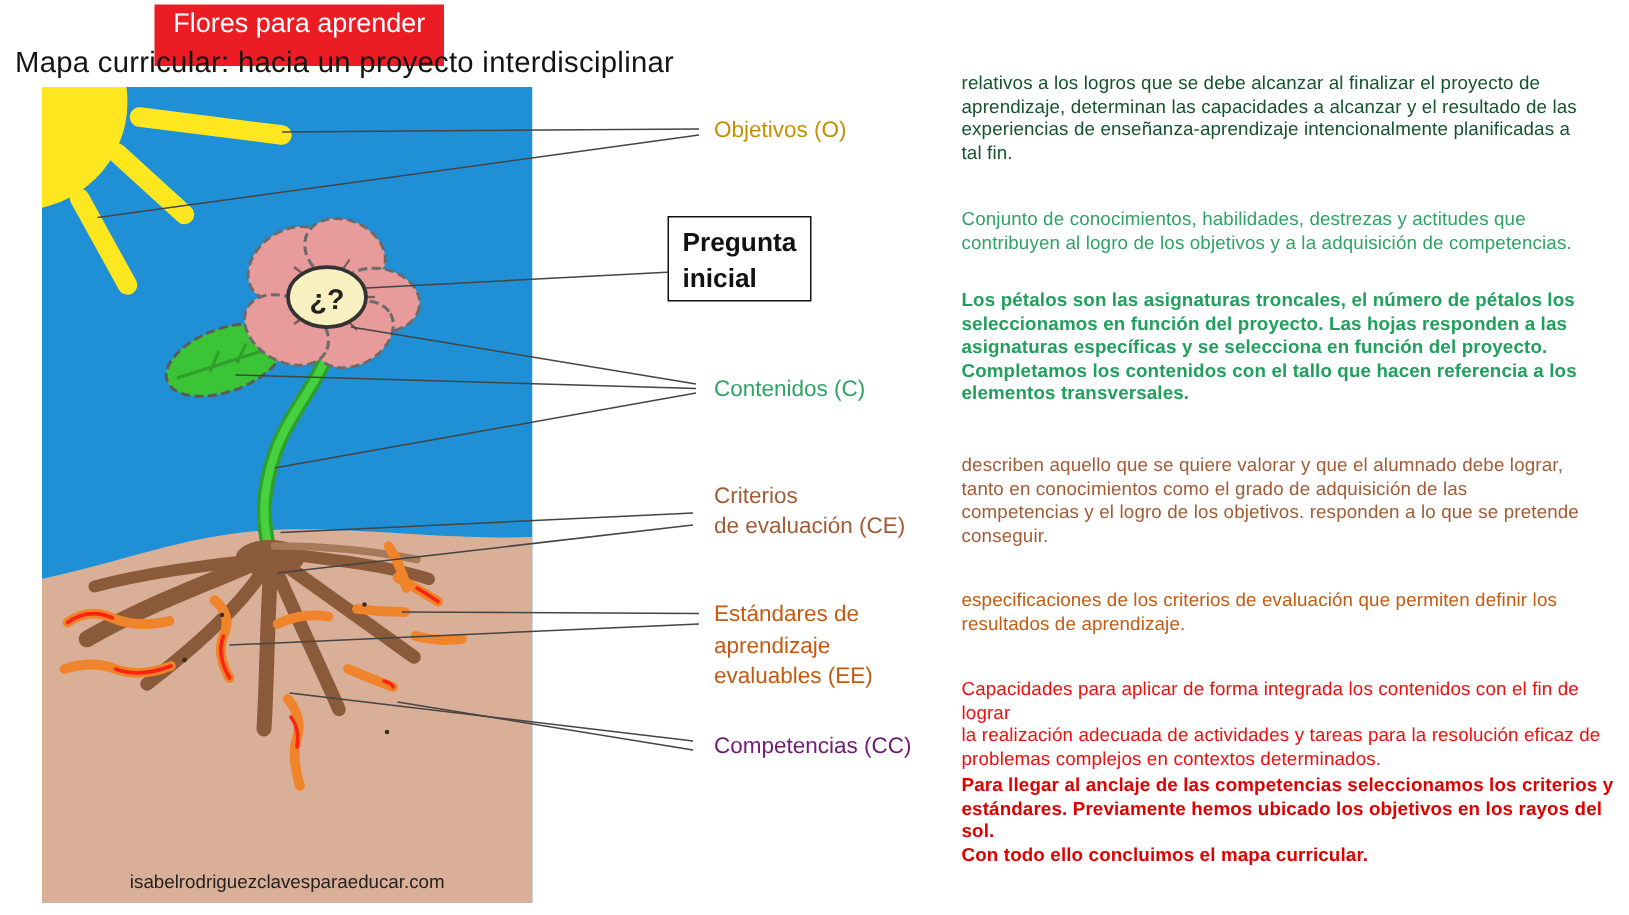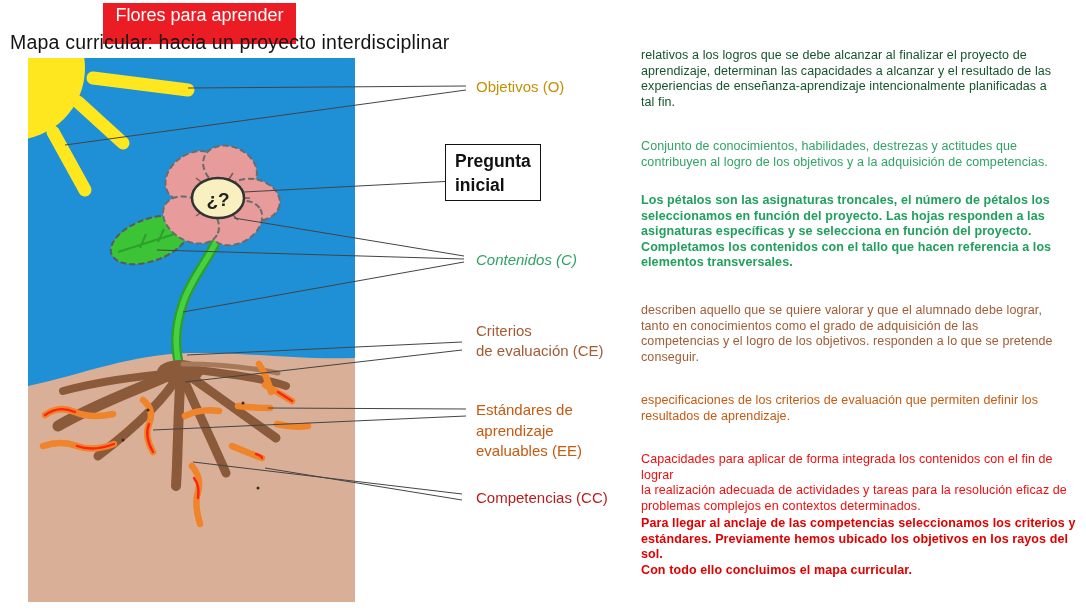--- a/index.html
+++ b/index.html
@@ -20,21 +20,21 @@
   .canvas svg{display:block;}
   .watermark{
     position:absolute;left:0;right:0;bottom:7px;text-align:center;
     font-size:12.5px;color:#222222;
   }
   .overlay{
     position:absolute;left:0;top:0;width:1086px;height:610px;pointer-events:none;
   }
   .lbl{position:absolute;font-size:15px;line-height:20px;white-space:pre-line;}
   .lbl-objetivos{left:476px;top:77px;}
-  .lbl-contenidos{left:476px;top:250px;font-style:italic;}
+  .lbl-contenidos{left:476px;top:250px;}
   .lbl-criterios{left:476px;top:321px;}
   .lbl-estandares{left:476px;top:400px;line-height:20.5px;}
   .lbl-competencias{left:476px;top:488px;}
   .pregunta-box{
     position:absolute;left:445px;top:144px;width:96px;height:57px;
     border:1.6px solid #111;background:#ffffff;
     font-size:17.5px;font-weight:bold;color:#111;line-height:24px;
     padding:4px 0 0 9px;box-sizing:border-box;white-space:pre-line;
   }
   .para{
@@ -119,20 +119,21 @@
       <path d="M231,306 q8,12 12,28" stroke="#F0842A" stroke-width="6.5"></path>
     </g>
 
     <g fill="#3a2a1a">
       <circle cx="120" cy="352" r="1.5"></circle>
         <circle cx="215" cy="345" r="1.5"></circle>
       <circle cx="95" cy="382" r="1.5"></circle>
         <circle cx="230" cy="430" r="1.5"></circle>
     </g>
   </svg>
+  <div class="watermark">isabelrodriguezclavesparaeducar.com</div>
 </div>
 
 <svg class="overlay">
   <g stroke="#444" stroke-width="1" fill="none">
     <line x1="188" y1="88" x2="466" y2="86"></line>
     <line x1="65" y1="145" x2="466" y2="90"></line>
     <line x1="244" y1="192" x2="454" y2="181"></line>
     <line x1="234" y1="218" x2="464" y2="256"></line>
     <line x1="157" y1="250" x2="464" y2="259"></line>
     <line x1="183" y1="312" x2="464" y2="262"></line>
@@ -147,21 +148,21 @@
 
 <div class="lbl lbl-objetivos" style="color: rgb(196, 145, 2);">Objetivos (O)</div>
 <div class="pregunta-box" style="color: rgb(17, 17, 17);">Pregunta
 inicial</div>
 <div class="lbl lbl-contenidos" style="color: rgb(47, 163, 101);">Contenidos (C)</div>
 <div class="lbl lbl-criterios" style="color: rgb(162, 91, 53);">Criterios
 de evaluación (CE)</div>
 <div class="lbl lbl-estandares" style="color: rgb(197, 90, 17);">Estándares de
 aprendizaje
 evaluables (EE)</div>
-<div class="lbl lbl-competencias" style="color: #b91c1c;">Competencias (CC)</div>
+<div class="lbl lbl-competencias" style="color: #701a75;">Competencias (CC)</div>
 
 <div class="para p1" style="color: #14532d;">relativos a los logros que se debe alcanzar al finalizar el proyecto de
 aprendizaje, determinan las capacidades a alcanzar y el resultado de las
 experiencias de enseñanza-aprendizaje intencionalmente planificadas a
 tal fin.</div>
 <div class="para p2" style="color: rgb(47, 163, 101);">Conjunto de conocimientos, habilidades, destrezas y actitudes que
 contribuyen al logro de los objetivos y a la adquisición de competencias.</div>
 <div class="para p3" style="color: rgb(33, 160, 93);">Los pétalos son las asignaturas troncales, el número de pétalos los
 seleccionamos en función del proyecto. Las hojas responden a las
 asignaturas específicas y se selecciona en función del proyecto.

